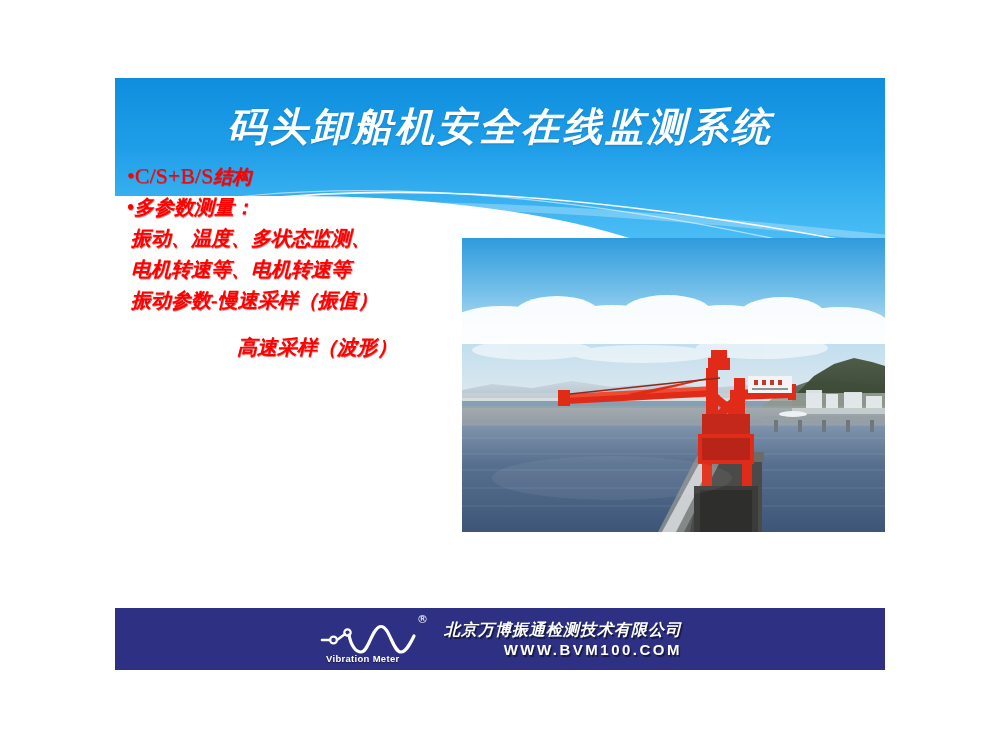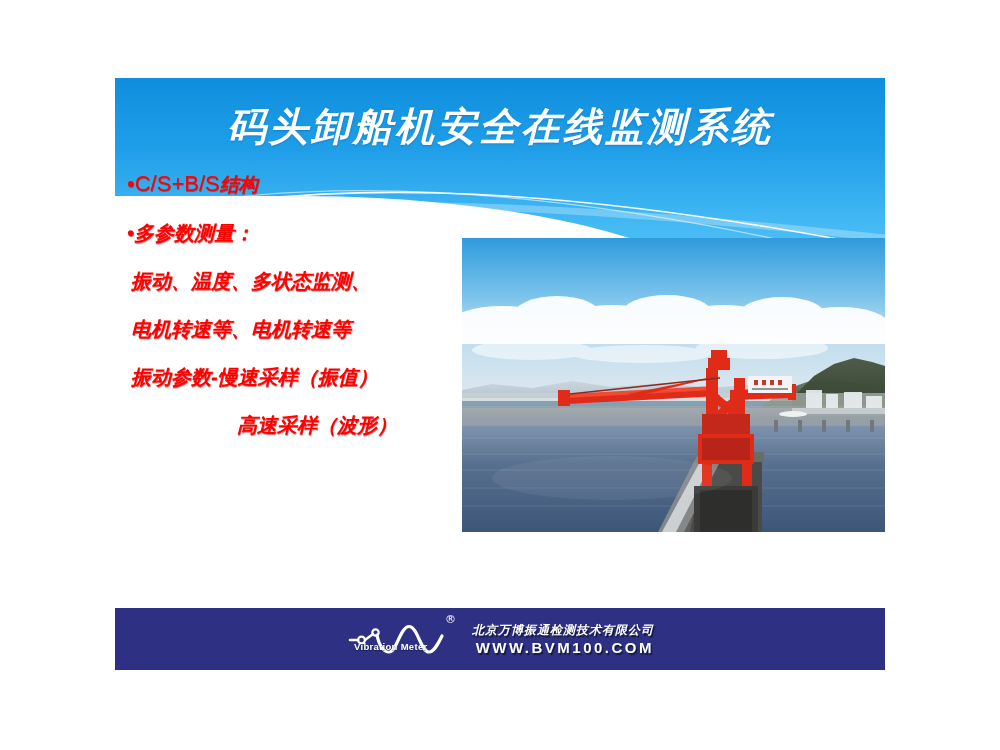--- a/index.html
+++ b/index.html
@@ -109,25 +109,25 @@
   
   .body-text {
     position: absolute;
     left: 12px;
     top: 82px;
     width: 350px;
     color: #ff0000;
   }
 
   .line {
-    font-family: Liberation Sans, sans-serif;
+    font-family: Liberation Serif, serif;
     font-weight: bold;
     font-style: italic;
     font-size: 20px;
-    line-height: 48px;
+    line-height: 31px;
     color: #ff0000;
     white-space: nowrap;
     text-shadow: 0.5px 0.5px 0 rgba(200,0,0,0.55);
   }
 
   .line.ascii {
     font-style: normal;
     font-weight: normal;
     font-size: 22px;
   }
@@ -137,20 +137,21 @@
     font-style: italic;
     font-size: 19px;
   }
 
   .line.indent {
     padding-left: 4px;
   }
 
   .line.indent2 {
     padding-left: 110px;
+    margin-top: 16px;
   }
 
   
   .photo {
     position: absolute;
     left: 347px;
     top: 160px;
     width: 423px;
     height: 294px;
     overflow: hidden;
@@ -195,40 +196,40 @@
     top: 0px;
     color: #ffffff;
     font-size: 11px;
     font-family: "DejaVu Sans", sans-serif;
     line-height: 11px;
   }
 
   .logo-word {
     position: absolute;
     left: 8px;
-    bottom: 12px;
+    bottom: 0px;
     color: #ffffff;
     font-family: "Liberation Sans", sans-serif;
     font-size: 9.5px;
     font-weight: bold;
     letter-spacing: 0.3px;
     white-space: nowrap;
     text-shadow: 0 1px 1px rgba(0,0,0,0.5);
   }
 
   .company-block {
     flex: 0 0 auto;
     text-align: center;
     line-height: 1;
   }
 
   .company-cn {
     color: #ffffff;
     font-family: "DejaVu Sans", sans-serif;
-    font-size: 12px;
+    font-size: 16px;
     font-weight: bold;
     font-style: italic;
     letter-spacing: 1px;
     white-space: nowrap;
     text-shadow: 1.5px 1.5px 1px rgba(0,0,0,0.55);
   }
 
   .company-url {
     margin-top: 4px;
     color: #ffffff;

